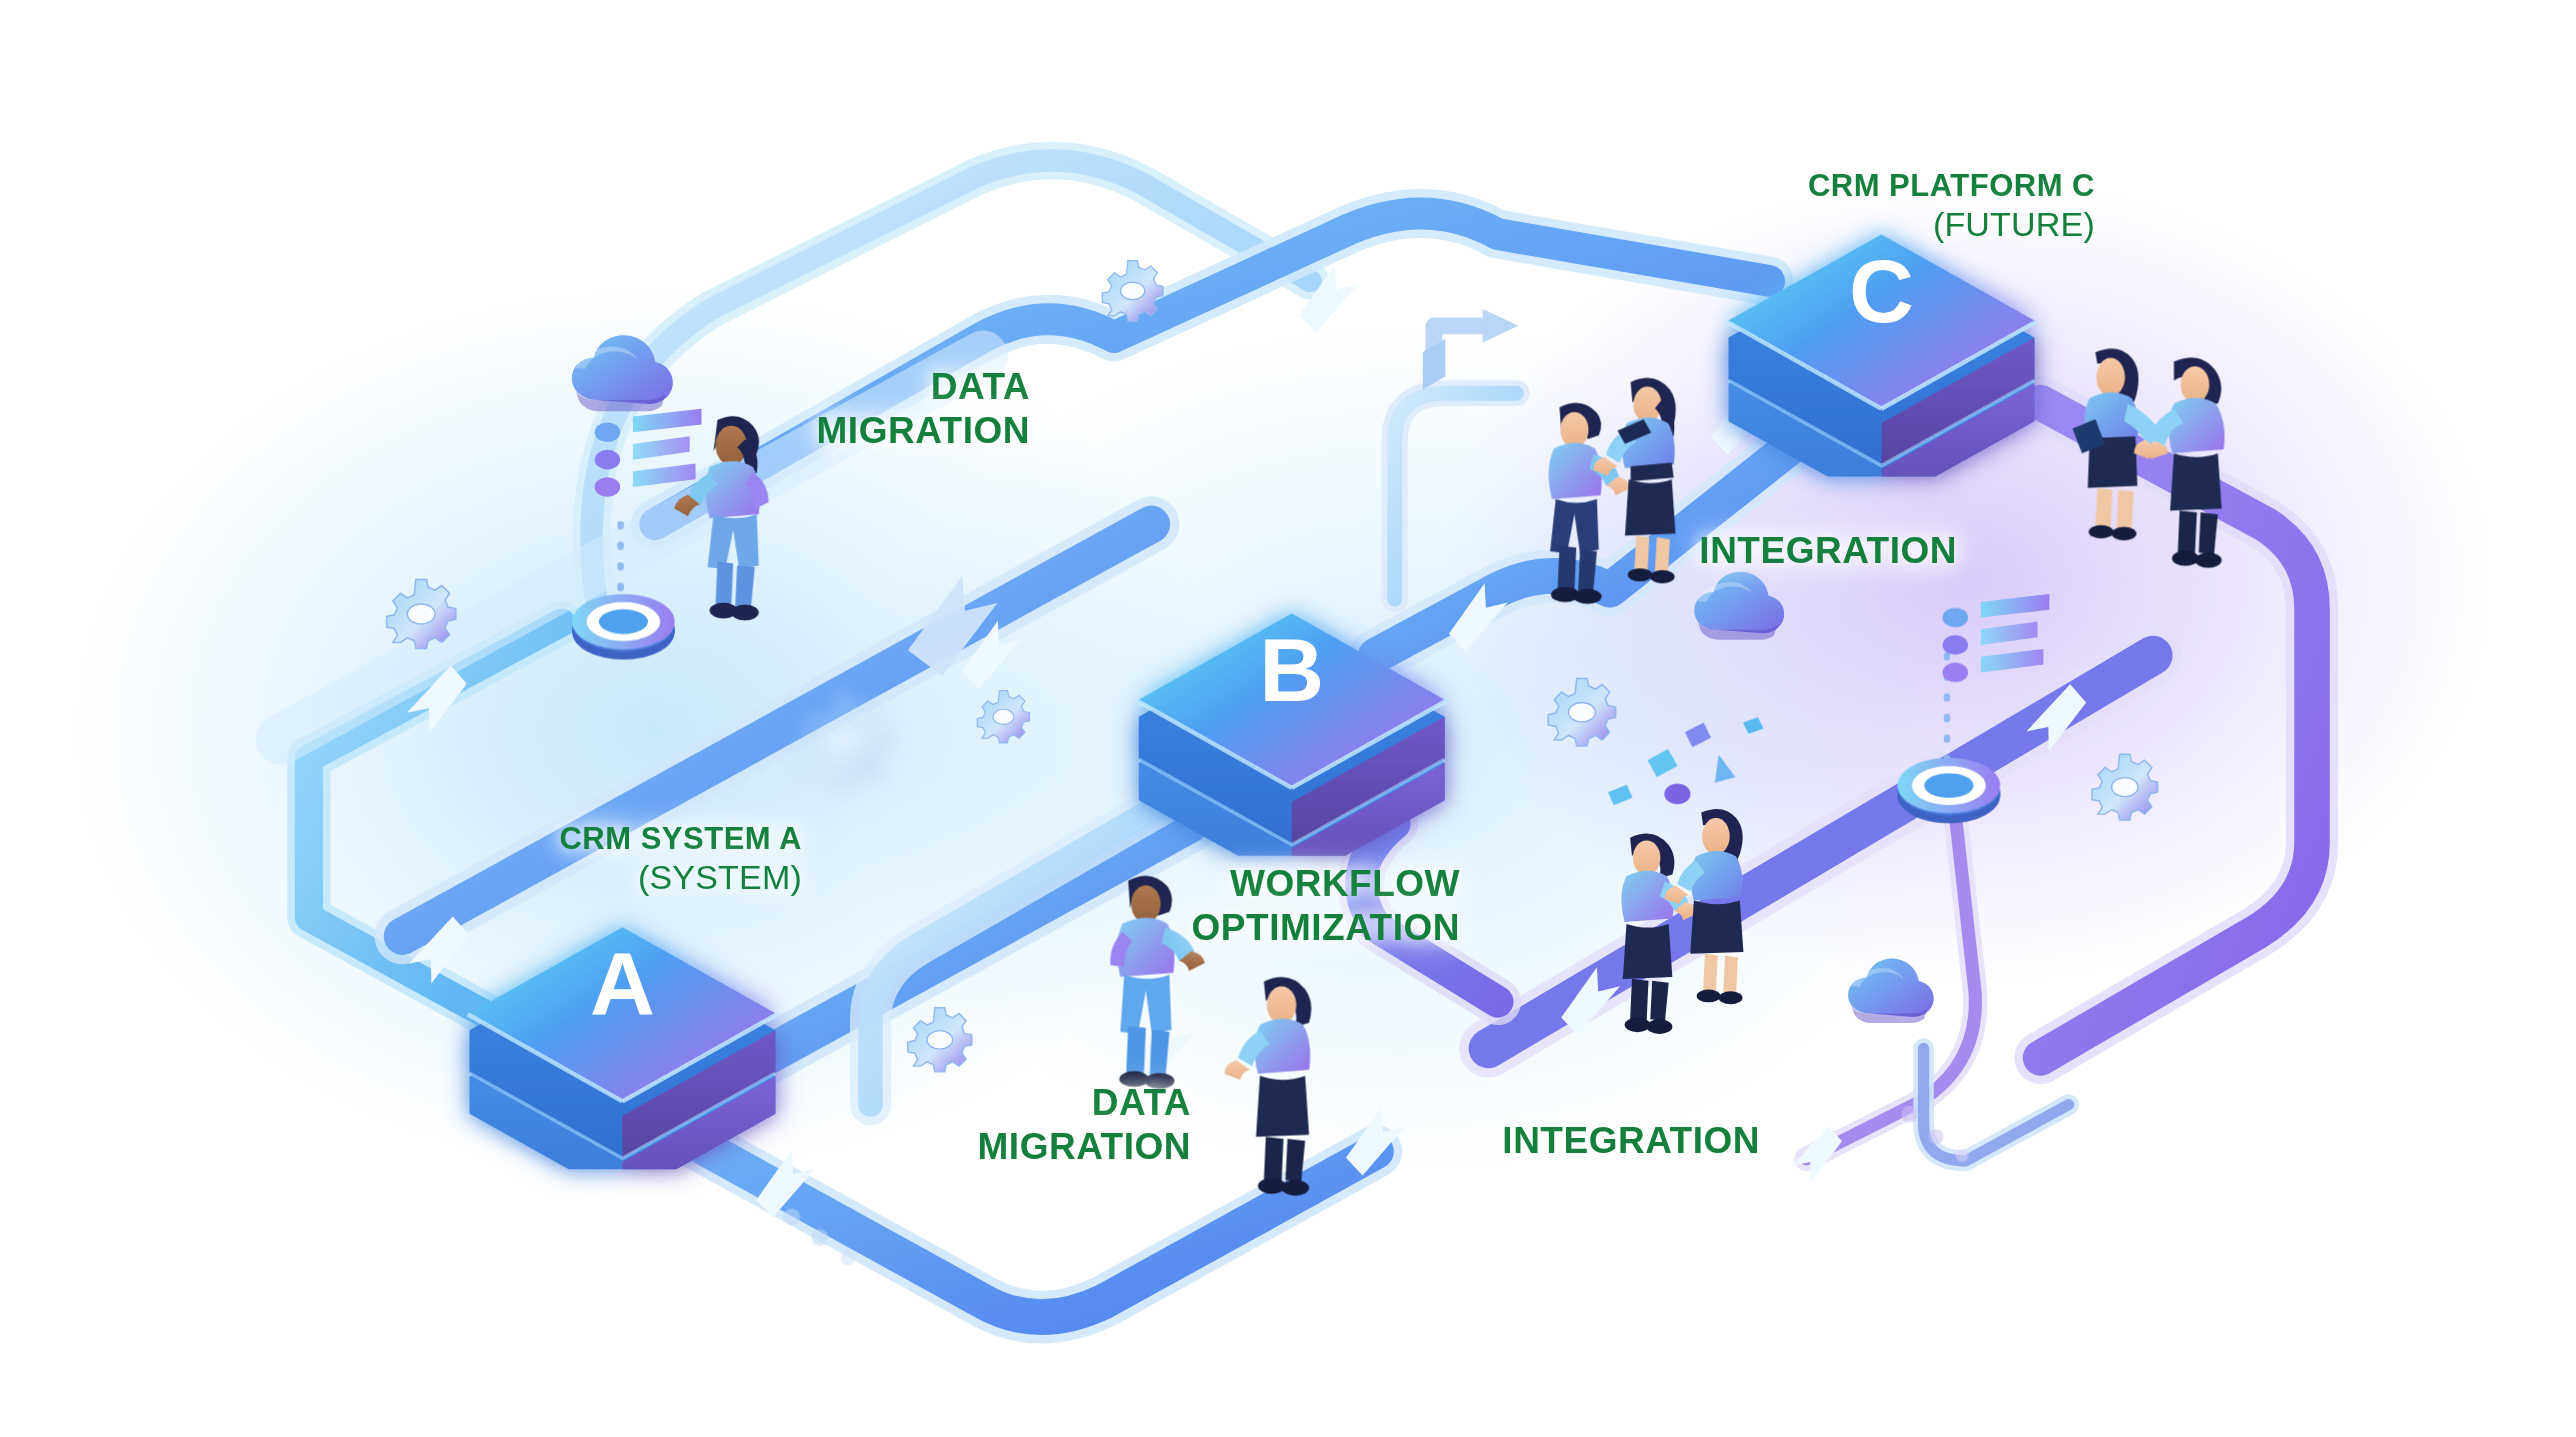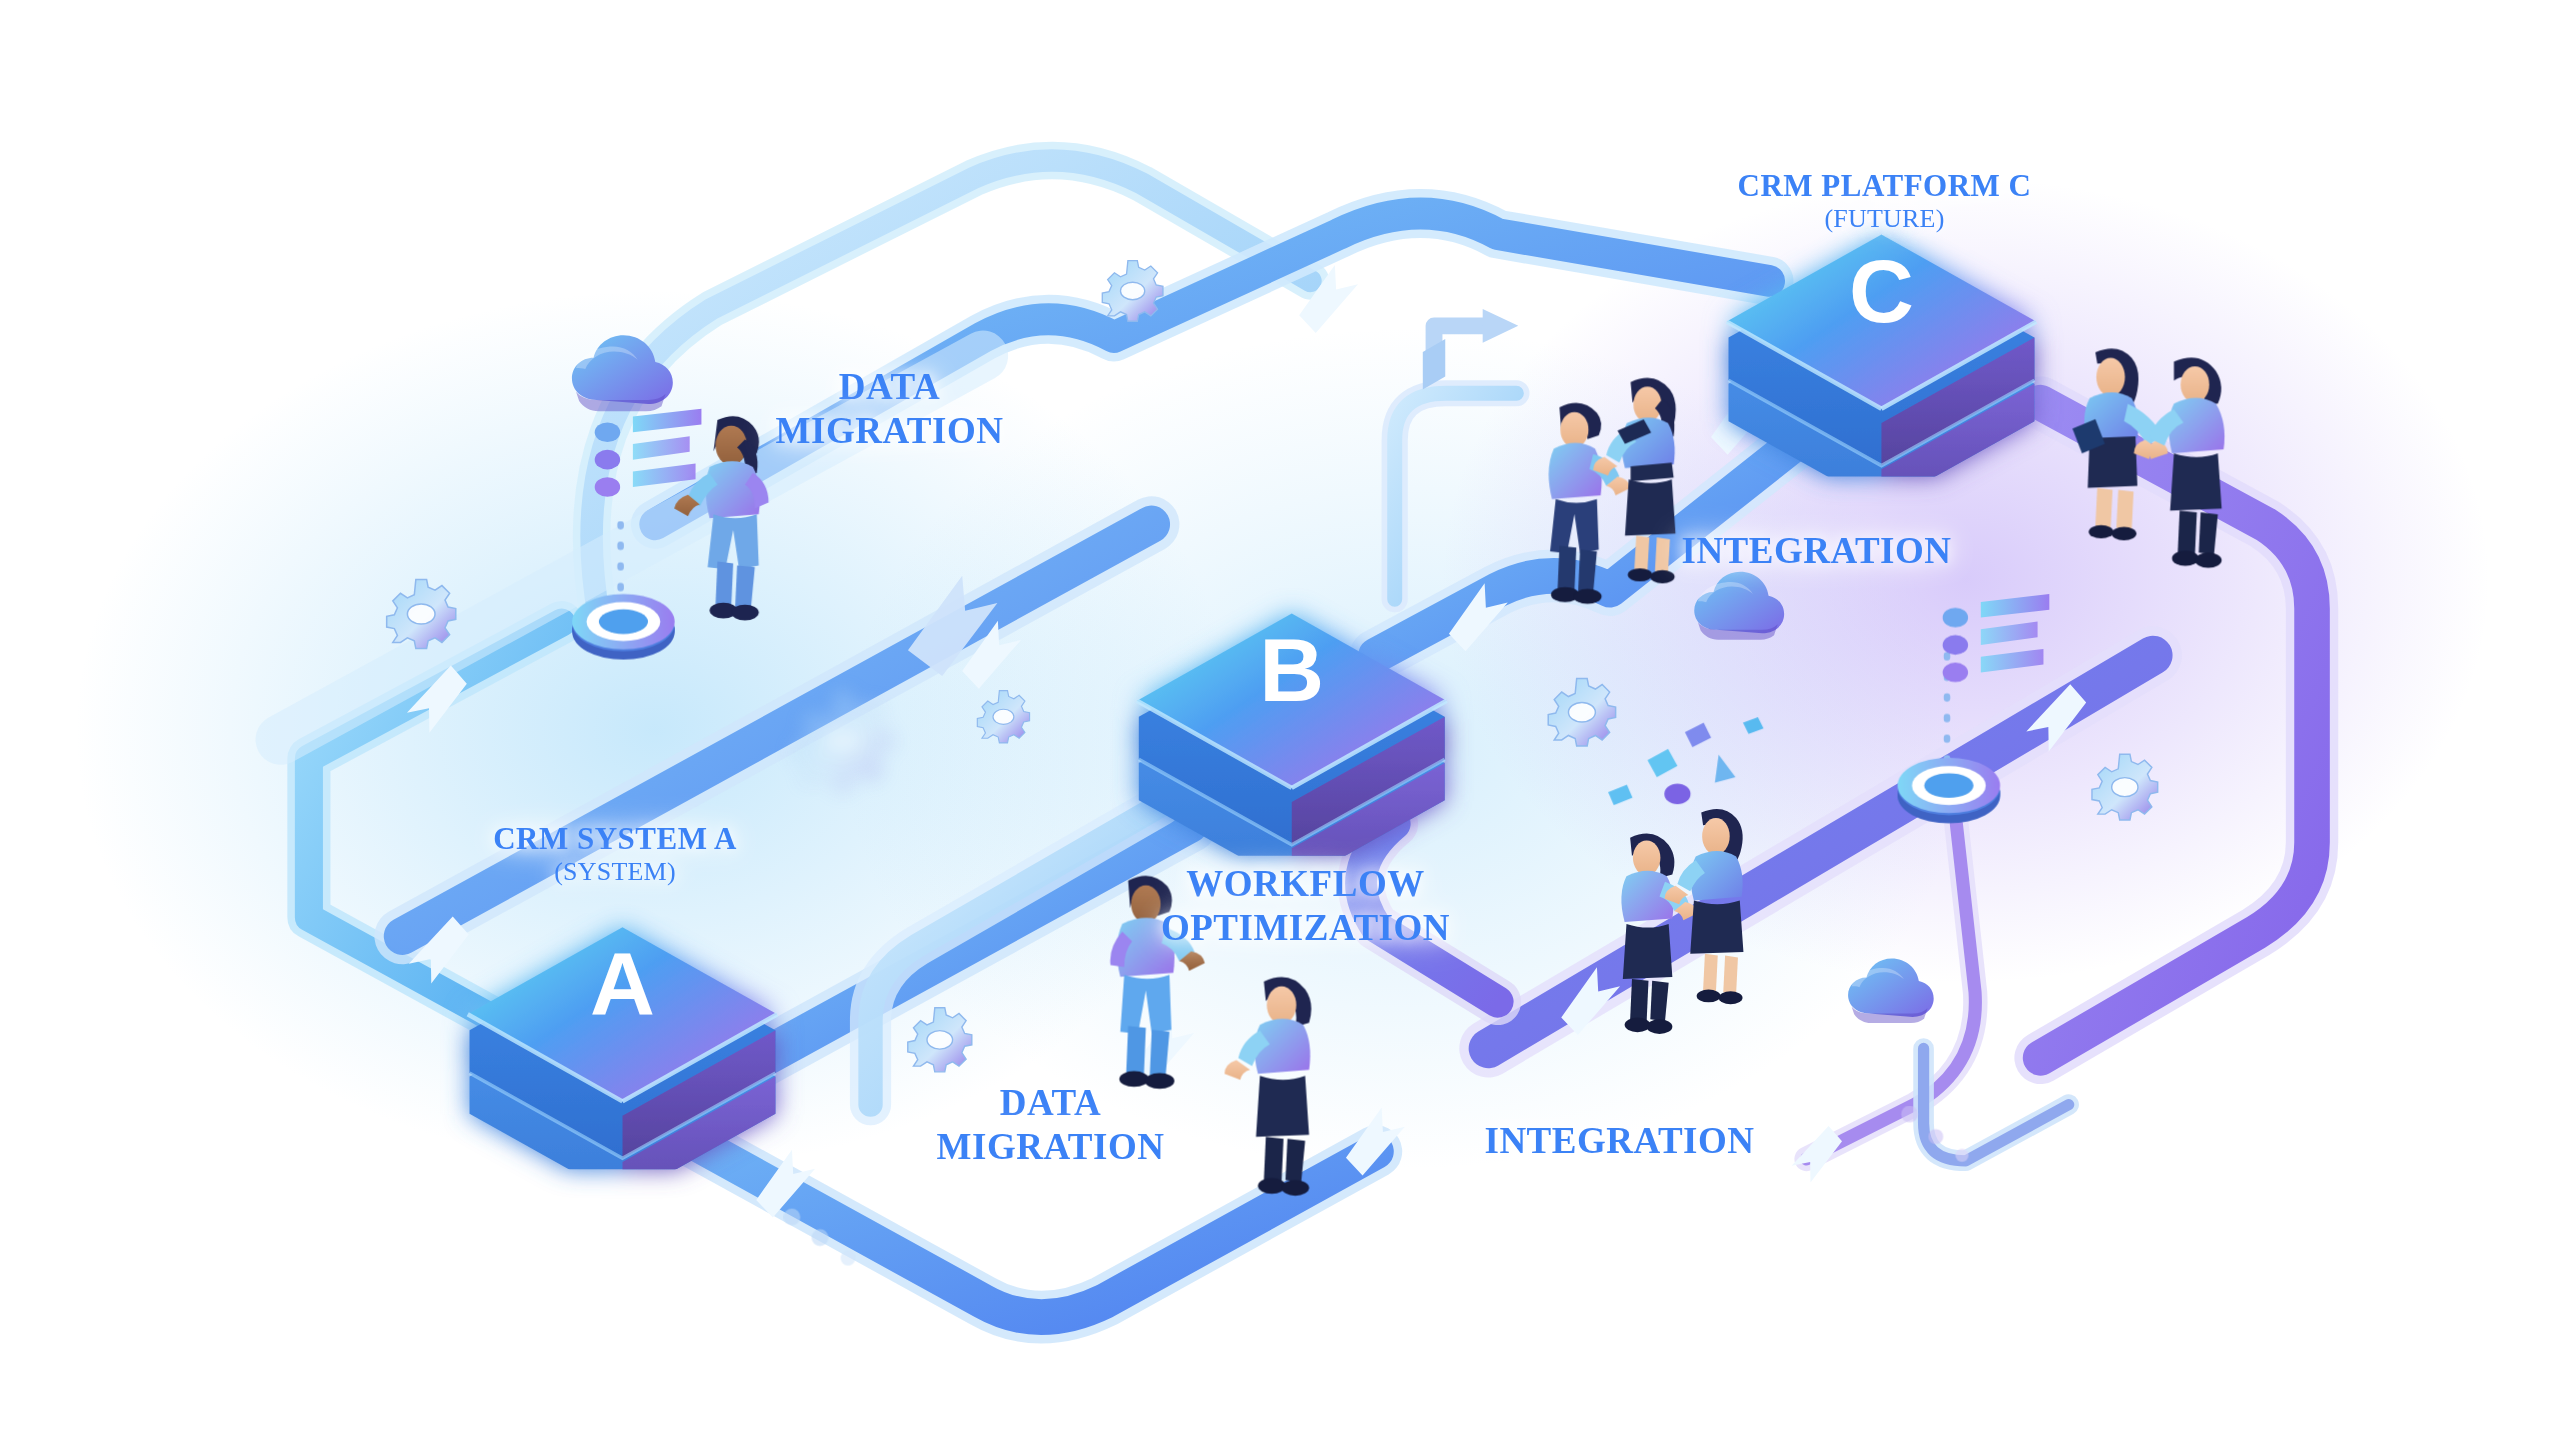--- a/index.html
+++ b/index.html
@@ -3,28 +3,27 @@
 <meta charset="utf-8">
 <style>
   html,body{margin:0;padding:0;background:#ffffff;}
   body{
     font-family:"Liberation Sans", sans-serif;
     width:2576px;height:1438px;overflow:hidden;position:relative;
   }
   #stage{position:absolute;inset:0;width:2576px;height:1438px;background:#ffffff;}
   #stage svg{position:absolute;left:0;top:0;width:2576px;height:1438px;display:block;}
   .lbl{
-    position:absolute;color:#3b82f6;font-weight:700;letter-spacing:0.5px;
-    text-align:center;line-height:1.18;white-space:pre-line;
+    position:absolute;color:#15803d;font-weight:700;letter-spacing:0.5px;
+    text-align:right;line-height:1.18;white-space:pre-line;
     text-shadow:0 0 13px #ffffff,0 0 24px #ffffff,0 0 36px #ffffff;
-    font-family:Liberation Serif, serif;
   }
   .lbl .sub{display:block;font-weight:400;}
   .node-title{font-size:31px;}
-  .node-title .sub{font-size:26px;letter-spacing:0.2px;}
+  .node-title .sub{font-size:34px;letter-spacing:0.2px;}
   .flow-lbl{font-size:37px;}
 </style>
 </head>
 <body>
 
 <div id="stage">
 
   <svg viewBox="0 0 2752 1536" xmlns="http://www.w3.org/2000/svg" aria-hidden="true">
     <defs>
 

